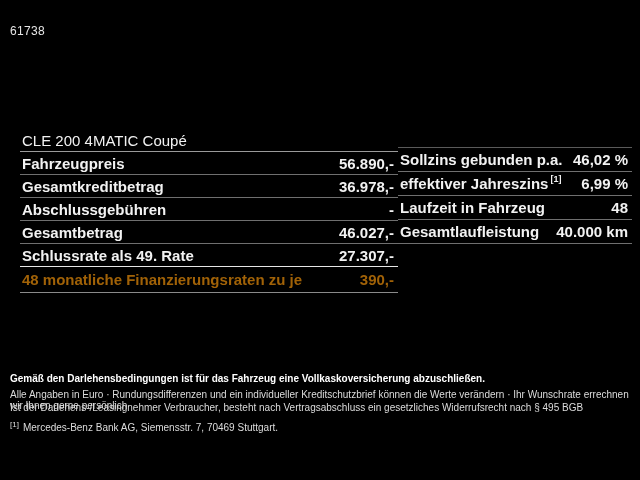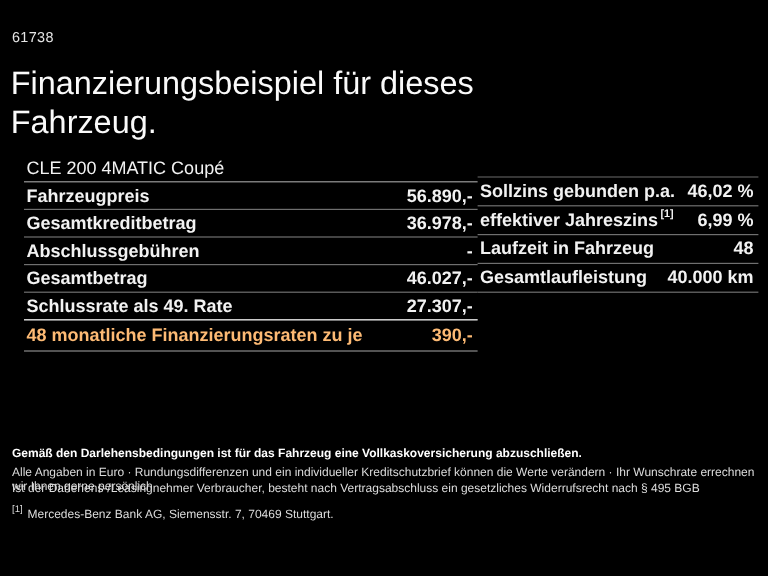--- a/index.html
+++ b/index.html
@@ -8,41 +8,37 @@
     font-family:"Liberation Sans",sans-serif;color:#f2f2f2;overflow:hidden;
   }
   .code{position:absolute;left:10px;top:24px;font-size:12px;color:#e6e6e6;letter-spacing:.3px;}
   .title{position:absolute;left:9px;top:53px;font-size:27px;line-height:33px;font-weight:400;color:#fafafa;}
   
   .ltable{position:absolute;left:20px;top:130px;width:378px;font-size:15px;}
   .lhead{height:21px;display:flex;align-items:center;padding-left:2px;border-bottom:1px solid #9a9a9a;}
   .row{height:22px;display:flex;justify-content:space-between;align-items:center;border-bottom:1px solid #6f6f6f;font-weight:bold;}
   .row .lab{padding-left:2px;white-space:nowrap;}
   .row .val{padding-right:4px;white-space:nowrap;}
-  .row.total{height:25px;font-weight:bold;color:#fdba74;border-top:1px solid #e6e6e6;border-bottom:1px solid #8a8a8a;margin-top:-1px;align-items:center;}
+  .row.total{height:25px;font-weight:bold;color:#a16207;border-top:1px solid #e6e6e6;border-bottom:1px solid #8a8a8a;margin-top:-1px;align-items:center;}
   
   .rtable{position:absolute;left:398px;top:147px;width:234px;font-size:15px;border-top:1px solid #5a5a5a;}
   .rtable .row{height:23px;}
   sup.fnmark{font-size:9px;line-height:0;position:relative;top:-1px;margin-left:2px;}
   
   .fn{position:absolute;left:10px;right:6px;font-size:10px;line-height:11px;color:#dcdcdc;}
   .fn.bold{font-weight:bold;color:#ffffff;}
   .fn .mark{font-size:8px;vertical-align:super;margin-right:4px;}
 </style>
 </head>
 <body>
 
 <div class="canvas">
 
   <div class="code">61738</div>
 
-  <div class="title">
-    <span>Finanzierungsbeispiel für dieses</span><br>
-    <span>Fahrzeug.</span>
-  </div>
 
   <div class="ltable">
     <div class="lhead">CLE 200 4MATIC Coupé</div>
 
     <div class="row">
       <span class="lab">Fahrzeugpreis</span>
       <span class="val">56.890,-</span>
     </div>
     <div class="row">
       <span class="lab">Gesamtkreditbetrag</span>

